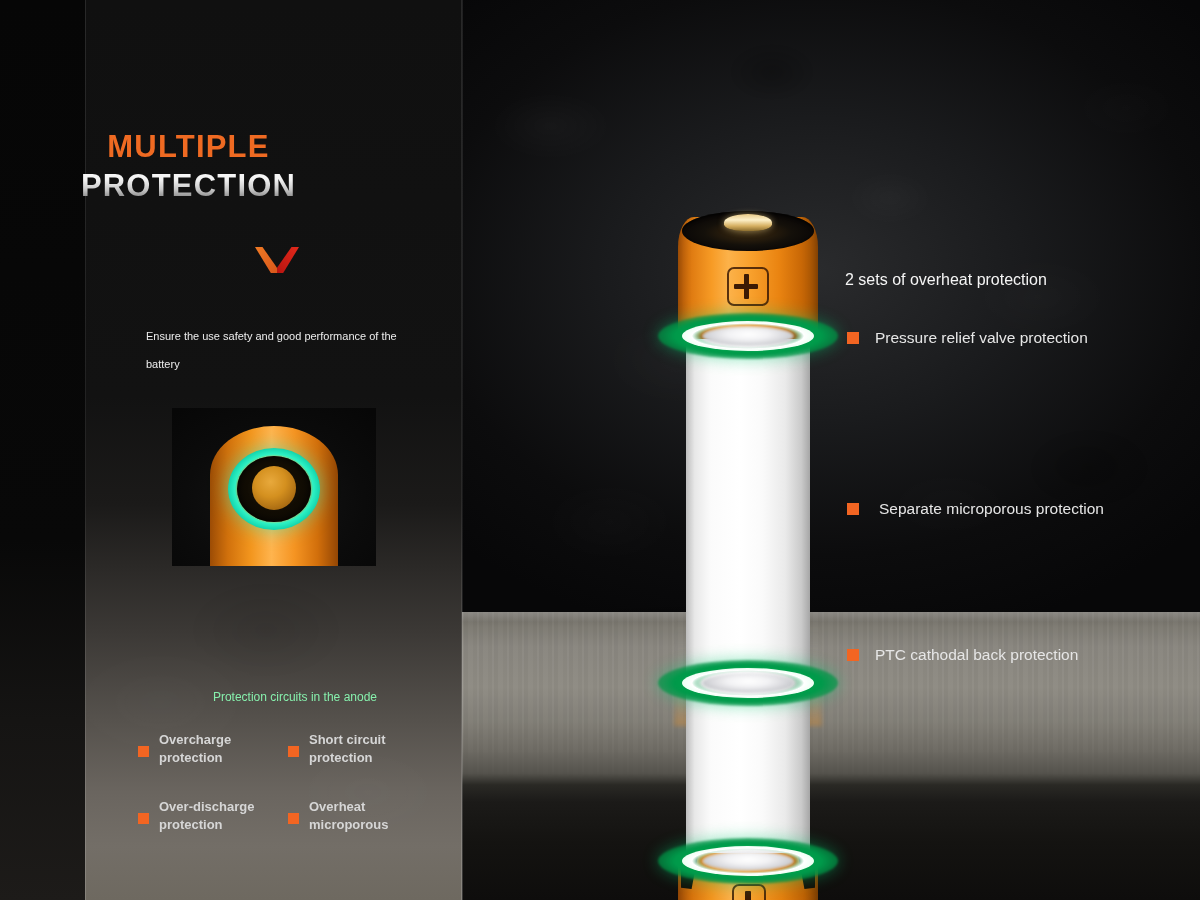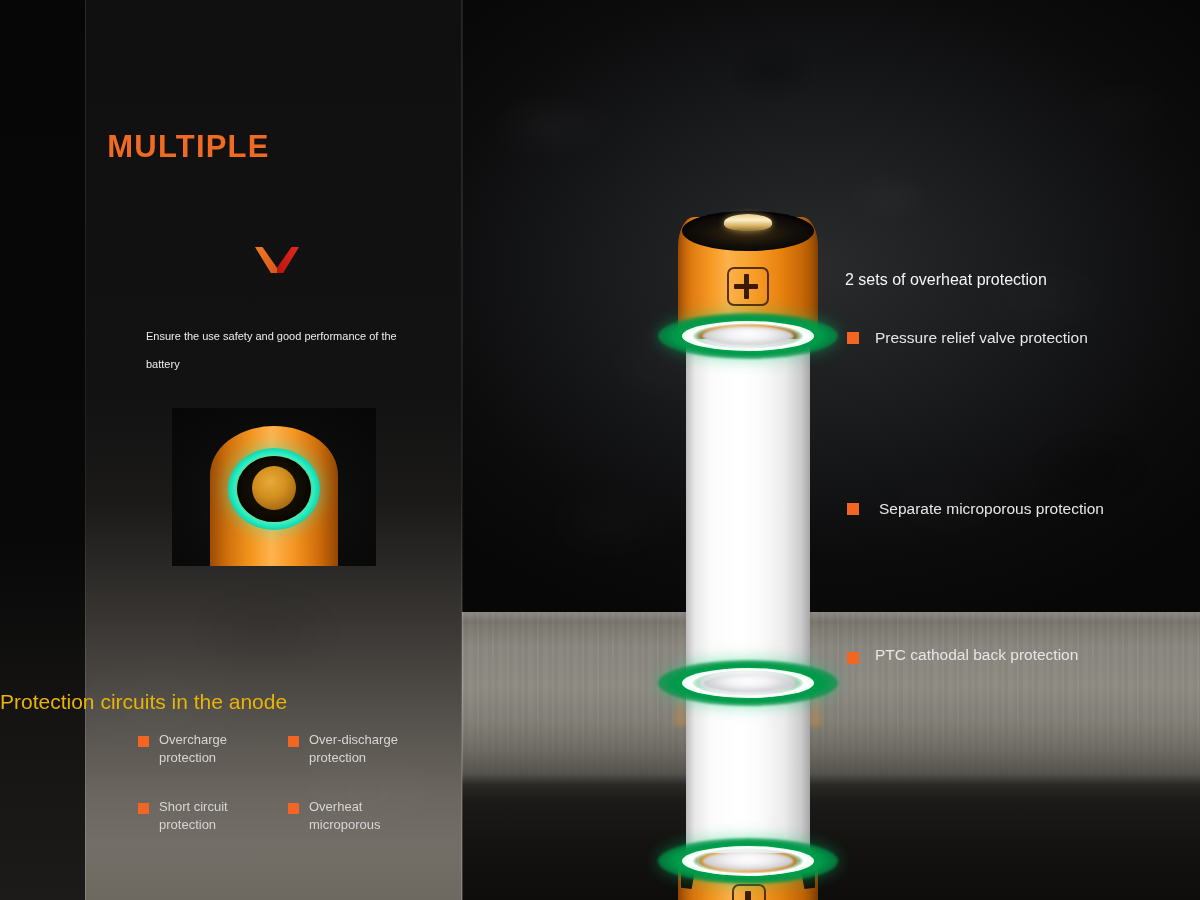--- a/index.html
+++ b/index.html
@@ -425,37 +425,38 @@
     border-radius: 50%;
     background: radial-gradient(circle at 42% 36%, #e8a93c 0%, #d4901f 40%, #a96b12 75%, #7d4c0a 100%);
   }
 
   
   .circuits-title {
     position: absolute;
     left: 0;
     top: 690px;
     width: 377px;
-    text-align: left;
-    font-size: 21px;
-    color: #eab308;
+    text-align: right;
+    font-size: 12px;
+    color: #86efac;
   }
   .circuits-grid {
     position: absolute;
     left: 138px;
     top: 731px;
     width: 300px;
     display: grid;
     grid-template-columns: 150px 150px;
     grid-row-gap: 31px;
   }
   .circuit-item {
     display: flex;
-    align-items: flex-start;
+    align-items: center;
     gap: 10px;
+    font-weight: bold;
   }
   .bullet {
     flex: 0 0 auto;
     width: 11px;
     height: 11px;
     margin-top: 5px;
     background: #f26522;
   }
   .circuit-label {
     font-size: 13px;
@@ -484,21 +485,21 @@
     height: 12px;
     margin-top: 0;
   }
   .callout-label {
     font-size: 15.5px;
     color: #e6e6e6;
     white-space: nowrap;
   }
   #callout-0 { top: 329px; gap: 16px; }
   #callout-1 { top: 500px; gap: 20px; }
-  #callout-2 { top: 646px; align-items: flex-end; }
+  #callout-2 { top: 646px; }
 </style>
 </head>
 <body>
 
 <div id="page">
 
   <div class="scene">
     <div class="scene-noise"></div>
     <div class="floor-shadow"></div>
     <div class="floor">
@@ -541,20 +542,21 @@
   <div class="edge-left"></div>
 
   <div class="left-panel">
     <div class="left-panel-tex"></div>
   </div>
   <div class="divider-left"></div>
   <div class="divider-right"></div>
 
   <div class="title-wrap">
     <div class="title-main">MULTIPLE</div>
+    <div class="title-sub">PROTECTION</div>
   </div>
 
   <div class="chevron">
     <div class="cv-l"></div>
     <div class="cv-r"></div>
   </div>
 
   <div class="lead-text">Ensure the use safety and good performance of the battery</div>
 
   <div class="inset-photo">
@@ -567,25 +569,25 @@
 
   <div class="circuits-title">Protection circuits in the anode</div>
 
   <div class="circuits-grid">
     <div class="circuit-item">
       <span class="bullet"></span>
       <span class="circuit-label">Overcharge protection</span>
     </div>
     <div class="circuit-item">
       <span class="bullet"></span>
-      <span class="circuit-label">Over-discharge protection</span>
+      <span class="circuit-label">Short circuit protection</span>
     </div>
     <div class="circuit-item">
       <span class="bullet"></span>
-      <span class="circuit-label">Short circuit protection</span>
+      <span class="circuit-label">Over-discharge protection</span>
     </div>
     <div class="circuit-item">
       <span class="bullet"></span>
       <span class="circuit-label">Overheat microporous</span>
     </div>
   </div>
 
   <div class="callout-header">2 sets of overheat protection</div>
 
   <div class="callout" id="callout-0">

